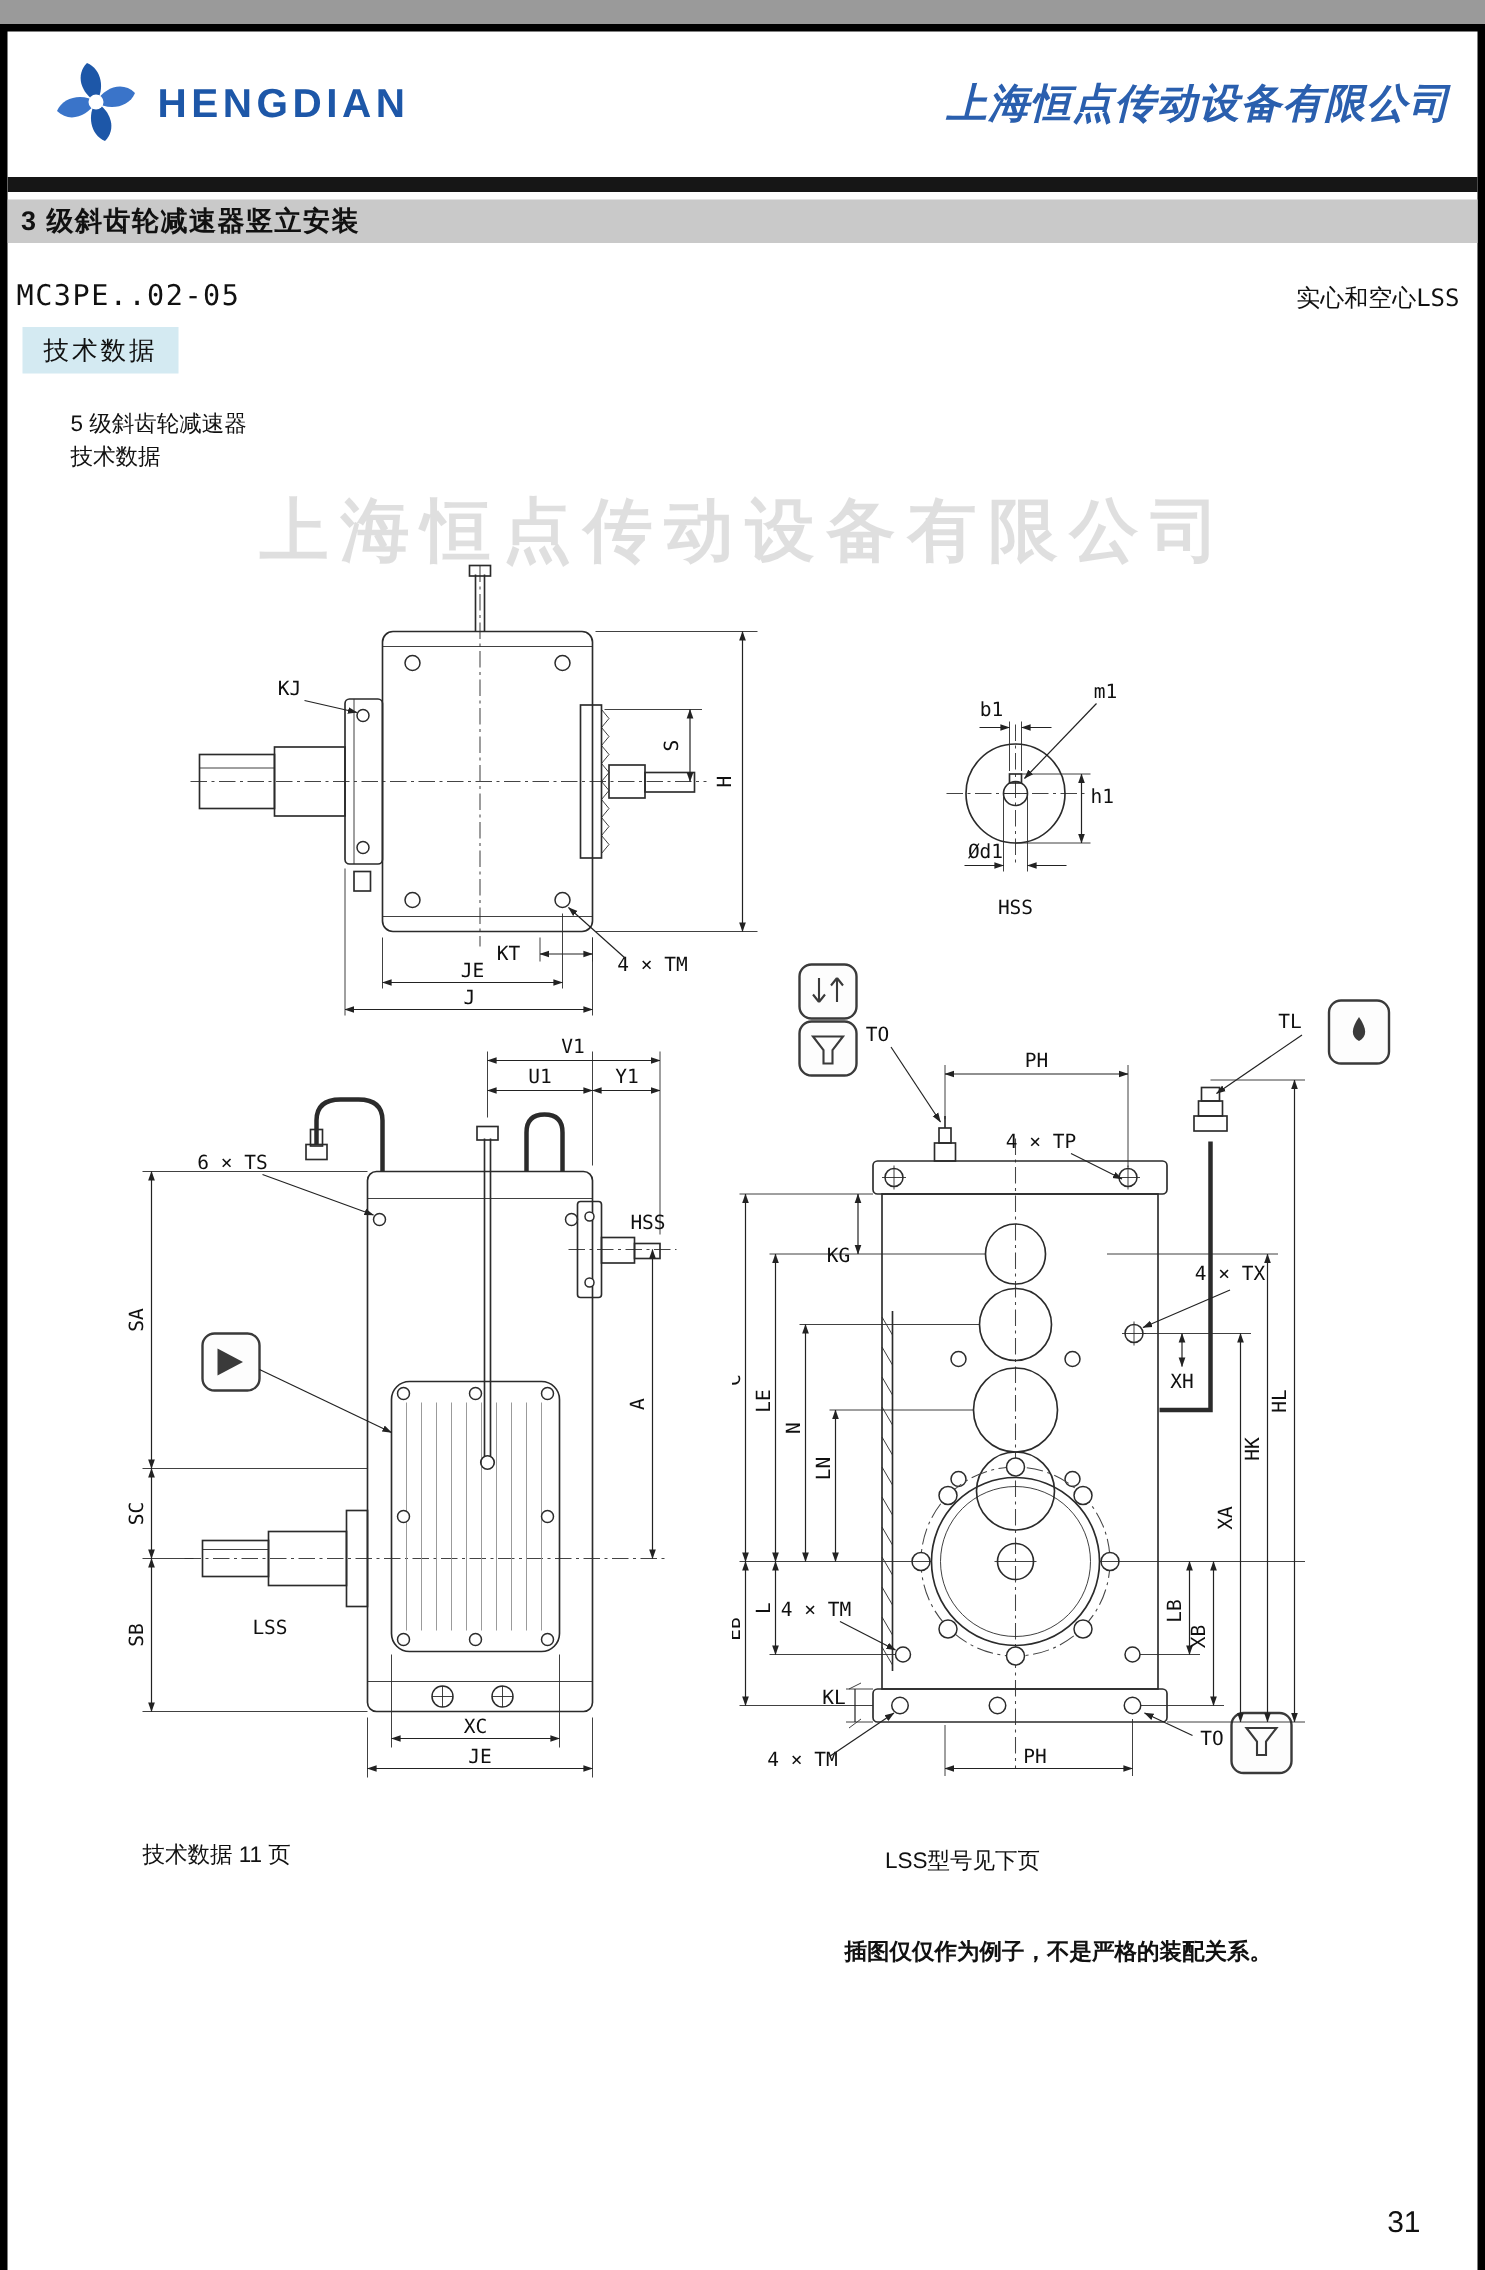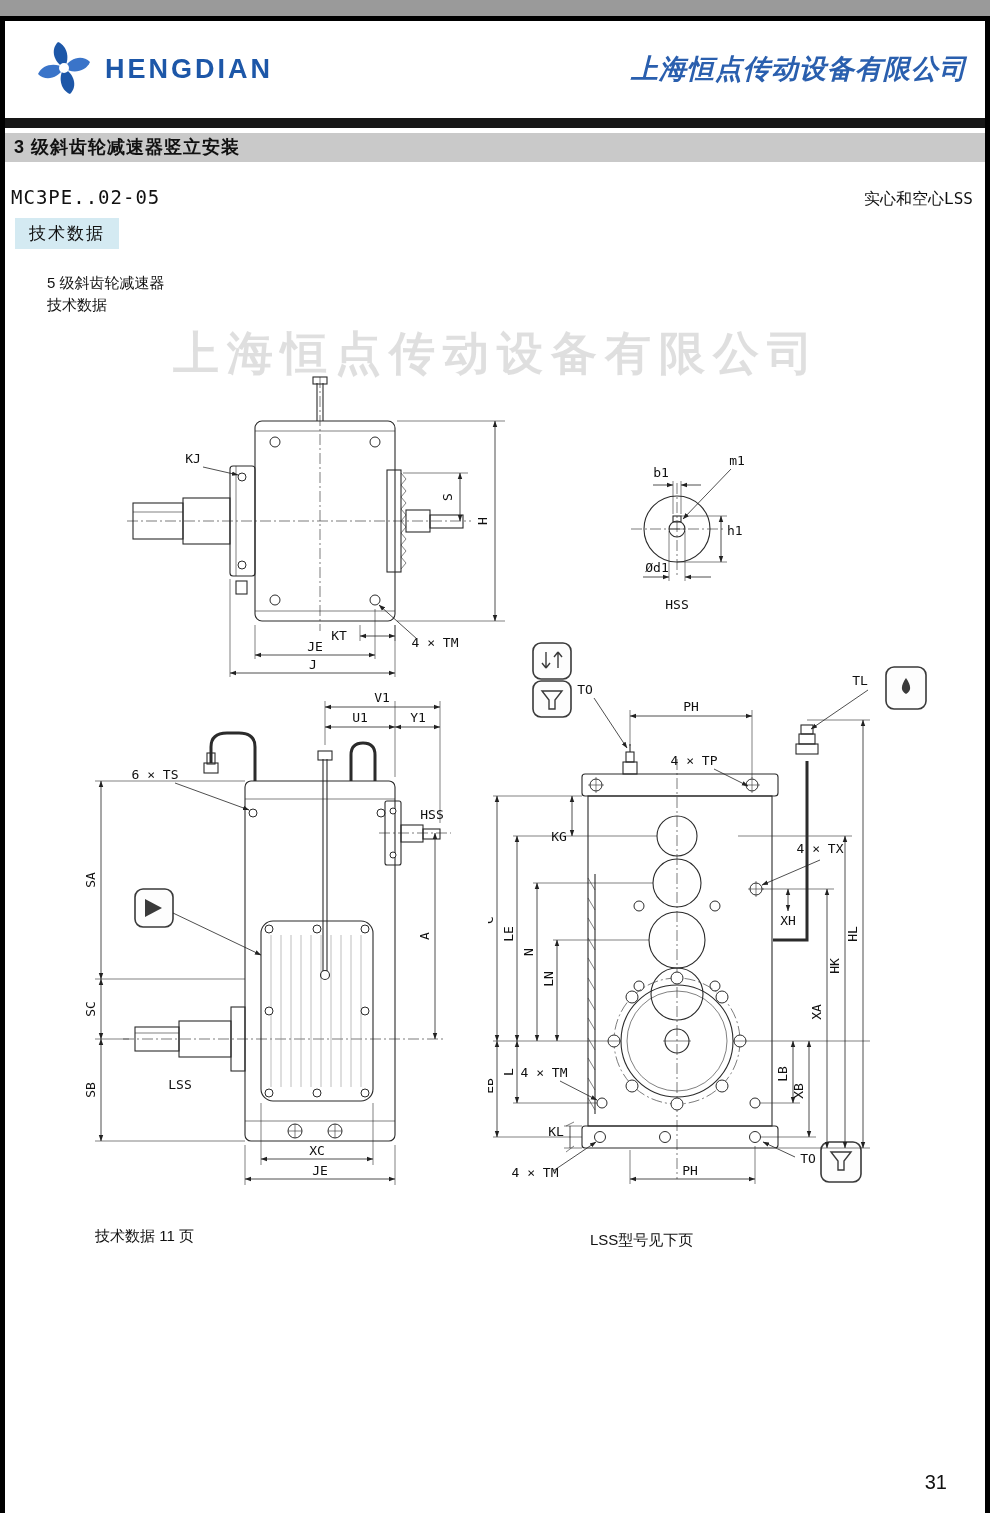--- a/index.html
+++ b/index.html
@@ -418,17 +418,18 @@
       <text transform="rotate(-90 299 440)" x="299" y="440" text-anchor="middle">LB</text>
       <line class="dm" x1="321" y1="407" x2="321" y2="503" marker-start="url(#arrD)" marker-end="url(#arrD)"></line>
       <text transform="rotate(-90 315 457)" x="315" y="457" text-anchor="middle">XB</text>
     </g>
   </svg>
 
   <div class="abs refnote" style="left:90px;top:1206px">技术数据 11 页</div>
   <div class="abs refnote" style="left:585px;top:1210px">LSS型号见下页</div>
 
   <div class="abs disclaimer" style="left:558px;top:1268px">
+    <div>插图仅仅作为例子，不是严格的装配关系。</div>
   </div>
 
   <div class="abs pageno" style="right:38px;top:1450px">31</div>
 
 </div>
 
 </body></html>

